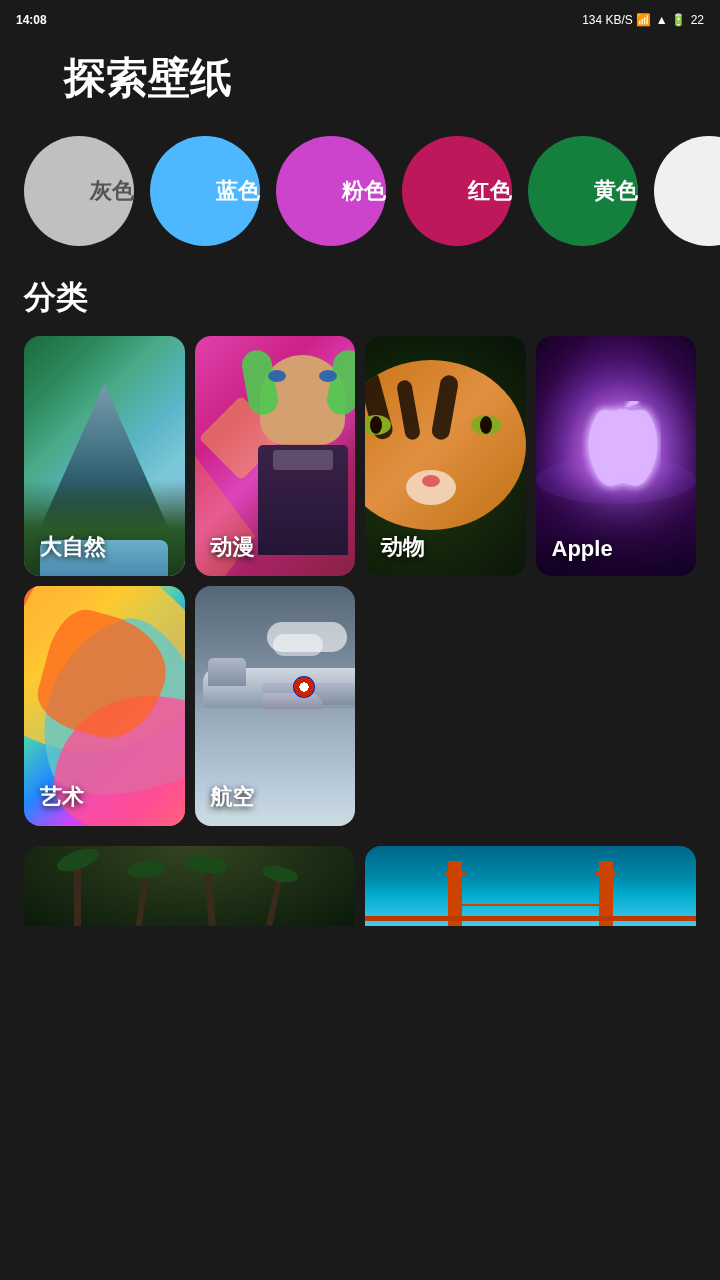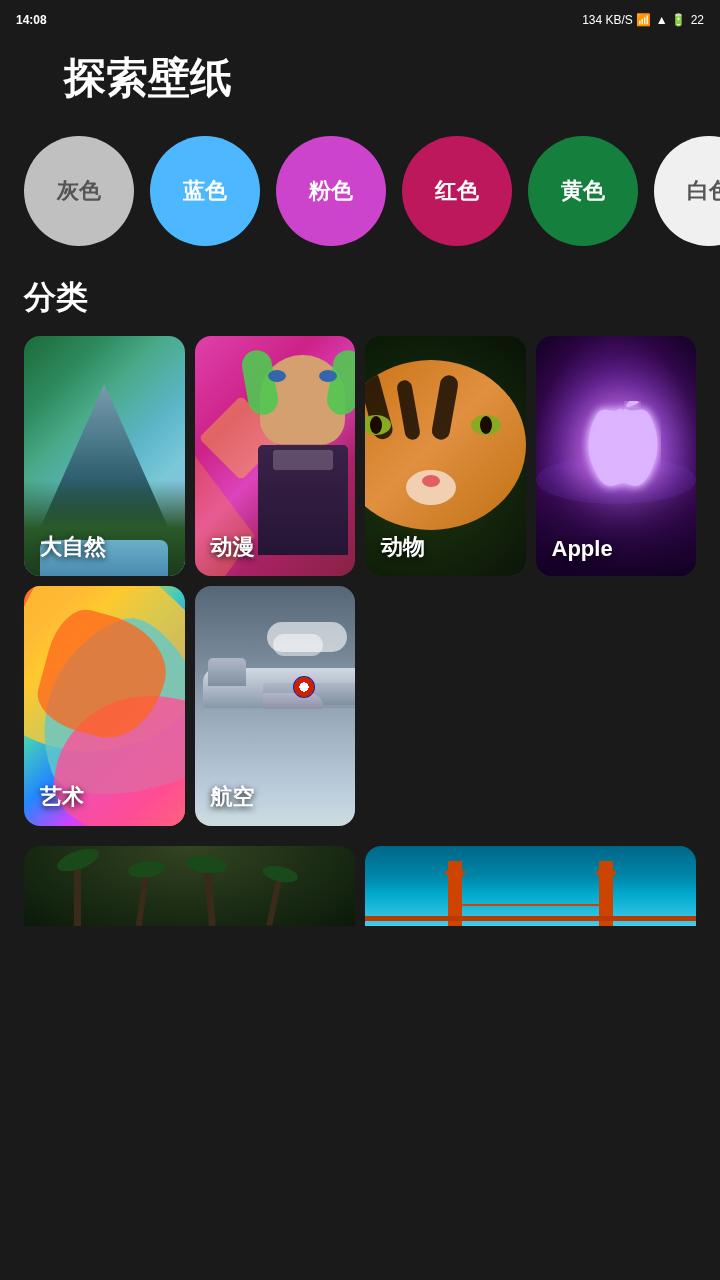--- a/index.html
+++ b/index.html
@@ -45,21 +45,21 @@
       display: flex;
       gap: 16px;
       padding: 10px 24px 20px;
       overflow-x: auto;
       scrollbar-width: none;
     }
     .color-filters::-webkit-scrollbar { display: none; }
     .color-chip {
       display: flex;
       align-items: center;
-      justify-content: center;
+      justify-content: flex-end;
       width: 110px;
       height: 110px;
       border-radius: 55px;
       font-size: 22px;
       font-weight: 600;
       flex-shrink: 0;
       cursor: pointer;
       color: #fff;
     }
     .color-chip.gray { background: #c0c0c0; color: #555; }

